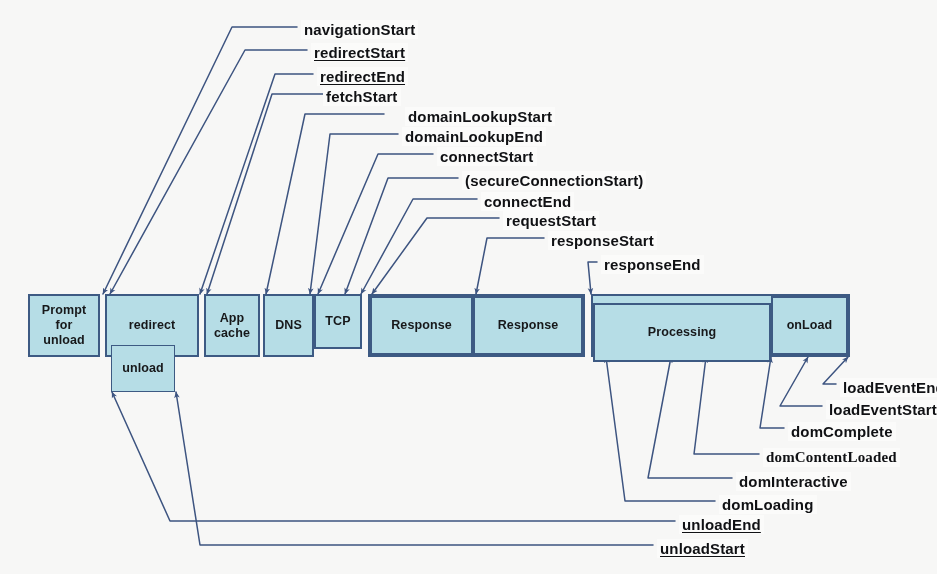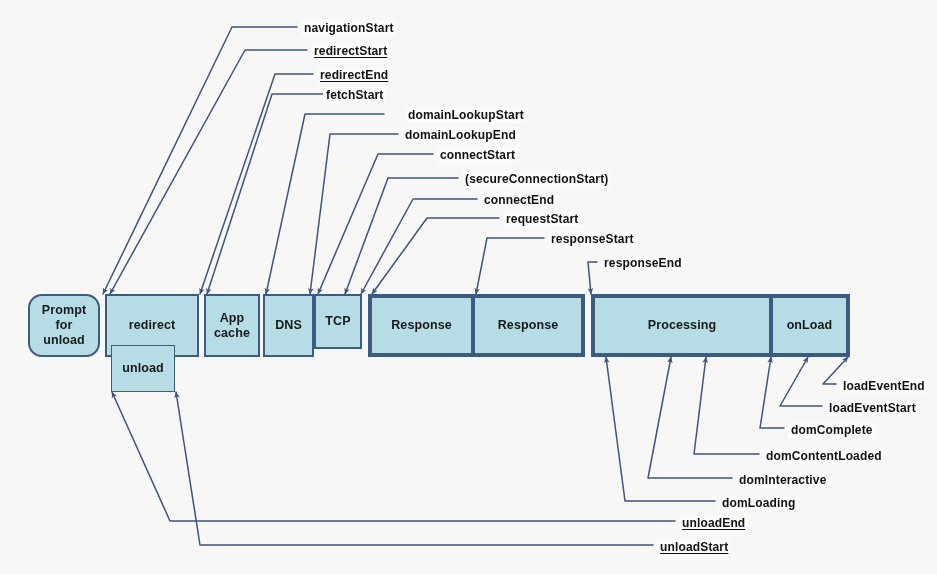--- a/index.html
+++ b/index.html
@@ -29,21 +29,21 @@
   }
   .phase.inner{border-width:1.6px;border-color:#3d5a83;}
   .groupbox{
     position:absolute;box-sizing:border-box;
     border:2px solid #3d5a83;background:#b6dde6;
   }
 
   
   .lbl{
     position:absolute;
-    font-size:12px;
+    font-size:15px;
     font-weight:bold;
     color:#101114;
     white-space:nowrap;
     background:#fbfbfa;
     padding:1px 3px;
     letter-spacing:.15px;
   }
   .lbl.u{text-decoration:underline;text-underline-offset:2px;}
 </style>
 </head>
@@ -79,50 +79,50 @@
         <polyline points="675,521 170,521 112,392" marker-end="url(#arrowhead)"></polyline>
         <polyline points="653,545 200,545 176,392" marker-end="url(#arrowhead)"></polyline>
       </g>
   </svg>
 
   <div id="groups-layer">
       <div class="groupbox" style="left: 368px; top: 294px; width: 217px; height: 63px;"></div>
       <div class="groupbox" style="left: 591px; top: 294px; width: 259px; height: 63px;"></div>
     </div>
   <div id="phases-layer">
-      <div class="phase" style="left: 28px; top: 294px; width: 72px; height: 63px; white-space: pre-line; border-radius: 14px;">Prompt
+      <div class="phase" style="left: 28px; top: 294px; width: 72px; height: 63px; white-space: pre-line;">Prompt
 for
 unload</div>
       <div class="phase" style="left: 105px; top: 294px; width: 94px; height: 63px; white-space: pre-line;">redirect</div>
       <div class="phase inner" style="left: 111px; top: 345px; width: 64px; height: 47px; white-space: pre-line;">unload</div>
       <div class="phase" style="left: 204px; top: 294px; width: 56px; height: 63px; white-space: pre-line;">App
 cache</div>
       <div class="phase" style="left: 263px; top: 294px; width: 51px; height: 63px; white-space: pre-line;">DNS</div>
       <div class="phase" style="left: 314px; top: 294px; width: 48px; height: 55px; white-space: pre-line;">TCP</div>
       <div class="phase" style="left: 370px; top: 296px; width: 103px; height: 59px; white-space: pre-line;">Response</div>
       <div class="phase" style="left: 473px; top: 296px; width: 110px; height: 59px; white-space: pre-line;">Response</div>
-      <div class="phase" style="left: 593px; top: 296px; width: 178px; height: 59px; white-space: pre-line; text-align: right;">Processing</div>
+      <div class="phase" style="left: 593px; top: 303px; width: 178px; height: 59px; white-space: pre-line; text-align: right;">Processing</div>
       <div class="phase" style="left: 771px; top: 296px; width: 77px; height: 59px; white-space: pre-line;">onLoad</div>
     </div>
   <div id="labels-layer">
       <div class="lbl" style="left: 301px; top: 20px;">navigationStart</div>
       <div class="lbl u" style="left: 311px; top: 43px;">redirectStart</div>
       <div class="lbl u" style="left: 317px; top: 67px;">redirectEnd</div>
       <div class="lbl" style="left: 323px; top: 87px;">fetchStart</div>
       <div class="lbl" style="left: 405px; top: 107px;">domainLookupStart</div>
       <div class="lbl" style="left: 402px; top: 127px;">domainLookupEnd</div>
       <div class="lbl" style="left: 437px; top: 147px;">connectStart</div>
       <div class="lbl" style="left: 462px; top: 171px;">(secureConnectionStart)</div>
       <div class="lbl" style="left: 481px; top: 192px;">connectEnd</div>
       <div class="lbl" style="left: 503px; top: 211px;">requestStart</div>
       <div class="lbl" style="left: 548px; top: 231px;">responseStart</div>
       <div class="lbl" style="left: 601px; top: 255px;">responseEnd</div>
       <div class="lbl" style="left: 840px; top: 378px;">loadEventEnd</div>
       <div class="lbl" style="left: 826px; top: 400px;">loadEventStart</div>
       <div class="lbl" style="left: 788px; top: 422px;">domComplete</div>
-      <div class="lbl" style="left: 763px; top: 448px;">domContentLoaded</div>
+      <div class="lbl" style="left: 763px; top: 448px; font-family: Liberation Serif, serif;">domContentLoaded</div>
       <div class="lbl" style="left: 736px; top: 472px;">domInteractive</div>
       <div class="lbl" style="left: 719px; top: 495px;">domLoading</div>
       <div class="lbl u" style="left: 679px; top: 515px;">unloadEnd</div>
       <div class="lbl u" style="left: 657px; top: 539px;">unloadStart</div>
     </div>
 
 </div>
 
 </body></html>

